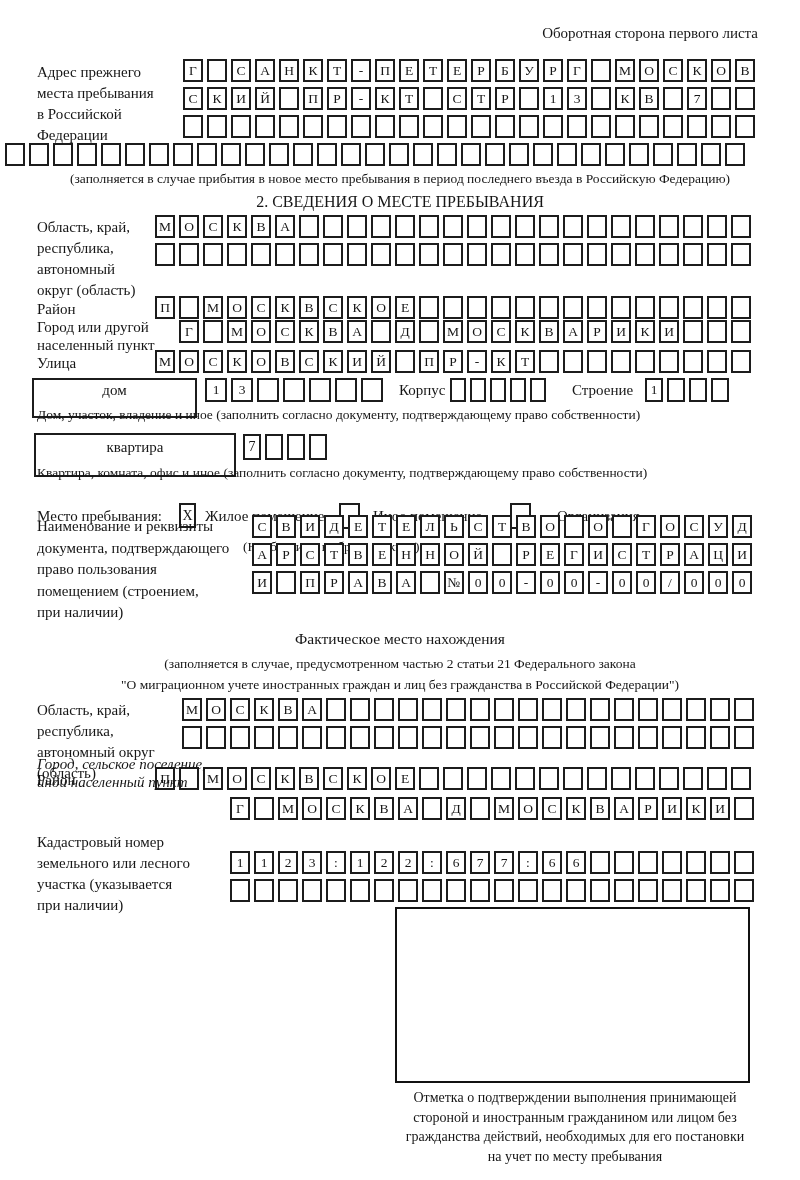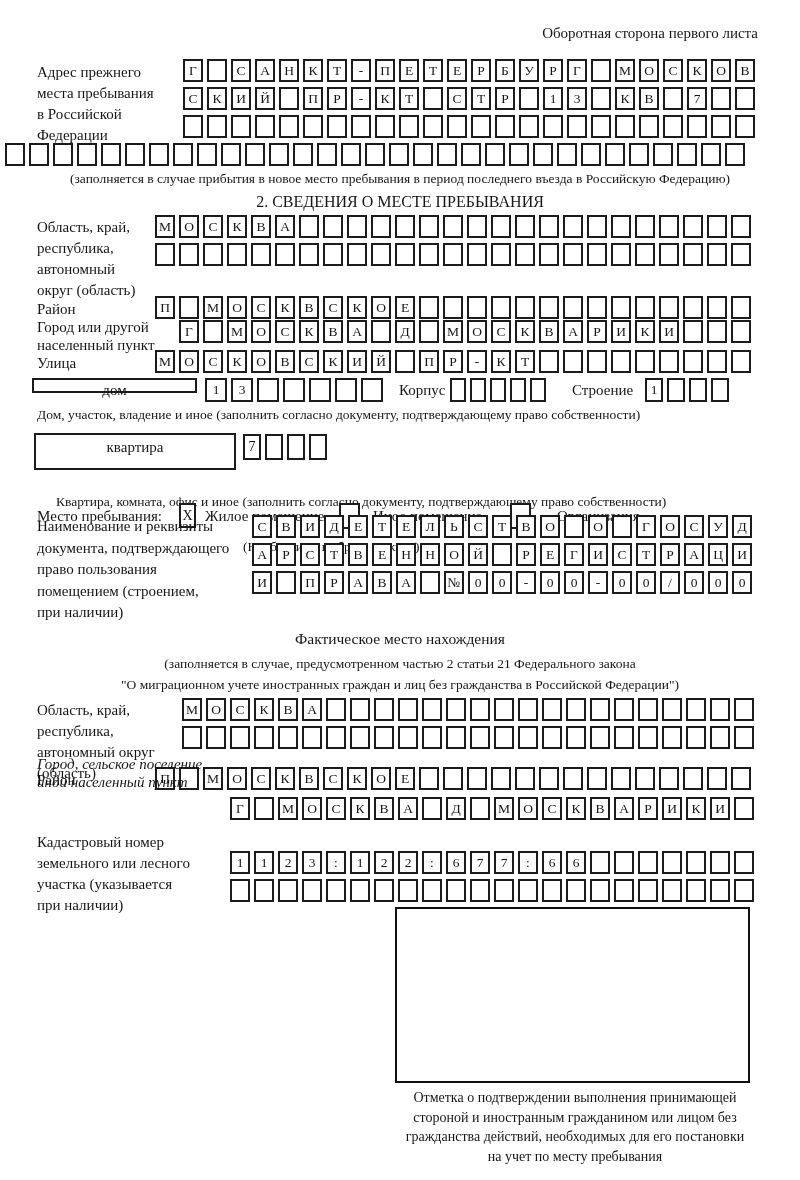--- a/index.html
+++ b/index.html
@@ -73,31 +73,31 @@
 
   <div class="lbl tight" style="left:37px; top:318px; width:145px;">
     <div>Город или другой</div>
     <div>населенный пункт</div>
   </div>
   <div class="cells" style="left:179px; top:320px;"><span class="cell">Г</span><span class="cell"></span><span class="cell">М</span><span class="cell">О</span><span class="cell">С</span><span class="cell">К</span><span class="cell">В</span><span class="cell">А</span><span class="cell"></span><span class="cell">Д</span><span class="cell"></span><span class="cell">М</span><span class="cell">О</span><span class="cell">С</span><span class="cell">К</span><span class="cell">В</span><span class="cell">А</span><span class="cell">Р</span><span class="cell">И</span><span class="cell">К</span><span class="cell">И</span><span class="cell"></span><span class="cell"></span><span class="cell"></span></div>
 
   <div class="lbl" style="left:37px; top:353px;">Улица</div>
   <div class="cells" style="left:155px; top:350px;"><span class="cell">М</span><span class="cell">О</span><span class="cell">С</span><span class="cell">К</span><span class="cell">О</span><span class="cell">В</span><span class="cell">С</span><span class="cell">К</span><span class="cell">И</span><span class="cell">Й</span><span class="cell"></span><span class="cell">П</span><span class="cell">Р</span><span class="cell">-</span><span class="cell">К</span><span class="cell">Т</span><span class="cell"></span><span class="cell"></span><span class="cell"></span><span class="cell"></span><span class="cell"></span><span class="cell"></span><span class="cell"></span><span class="cell"></span><span class="cell"></span></div>
 
-  <div class="labelbox" style="left:32px; top:378px; width:165px; height:15px; line-height:20px;font-family:Liberation Serif, serif;">дом</div>
+  <div class="labelbox" style="left:32px; top:378px; width:165px; height:40px; line-height:20px;font-family:Liberation Serif, serif;">дом</div>
   <div class="cells lg" style="left:205px; top:378px;"><span class="cell">1</span><span class="cell">3</span><span class="cell"></span><span class="cell"></span><span class="cell"></span><span class="cell"></span><span class="cell"></span></div>
   <div class="lbl" style="left:399px; top:380px;">Корпус</div>
   <div class="cells sm" style="left:450px; top:378px;"><span class="cell"></span><span class="cell"></span><span class="cell"></span><span class="cell"></span><span class="cell"></span></div>
   <div class="lbl" style="left:572px; top:380px;">Строение</div>
   <div class="cells st" style="left:645px; top:378px;"><span class="cell">1</span><span class="cell"></span><span class="cell"></span><span class="cell"></span></div>
   <div class="note" style="left:37px; top:406px;">Дом, участок, владение и иное (заполнить согласно документу, подтверждающему право собственности)</div>
 
-  <div class="labelbox" style="left:34px; top:433px; width:202px; height:37px; line-height:25px;">квартира</div>
+  <div class="labelbox" style="left:34px; top:433px; width:202px; height:44px; line-height:25px;">квартира</div>
   <div class="cells md" style="left:243px; top:434px;"><span class="cell">7</span><span class="cell"></span><span class="cell"></span><span class="cell"></span></div>
-  <div class="note" style="left:37px; top:493px;margin-left:19px;">Квартира, комната, офис и иное (заполнить согласно документу, подтверждающему право собственности)</div>
+  <div class="note" style="left:37px; top:464px;">Квартира, комната, офис и иное (заполнить согласно документу, подтверждающему право собственности)</div>
 
   <div class="lbl" style="left:37px; top:506px;">Место пребывания:</div>
   <div class="cb" style="left:179px; top:503px; width:17px; height:25px;">X</div>
   <div class="lbl" style="left:205px; top:506px;">Жилое помещение</div>
   <div class="cb" style="left:339px; top:503px; width:21px; height:26px;"></div>
   <div class="lbl" style="left:373px; top:506px;">Иное помещение</div>
   <div class="cb" style="left:510px; top:503px; width:21px; height:26px;"></div>
   <div class="lbl" style="left:557px; top:506px;">Организация</div>
   <div class="note" style="left:243px; top:538px;">(Необходимо выбрать нужное)</div>
 

